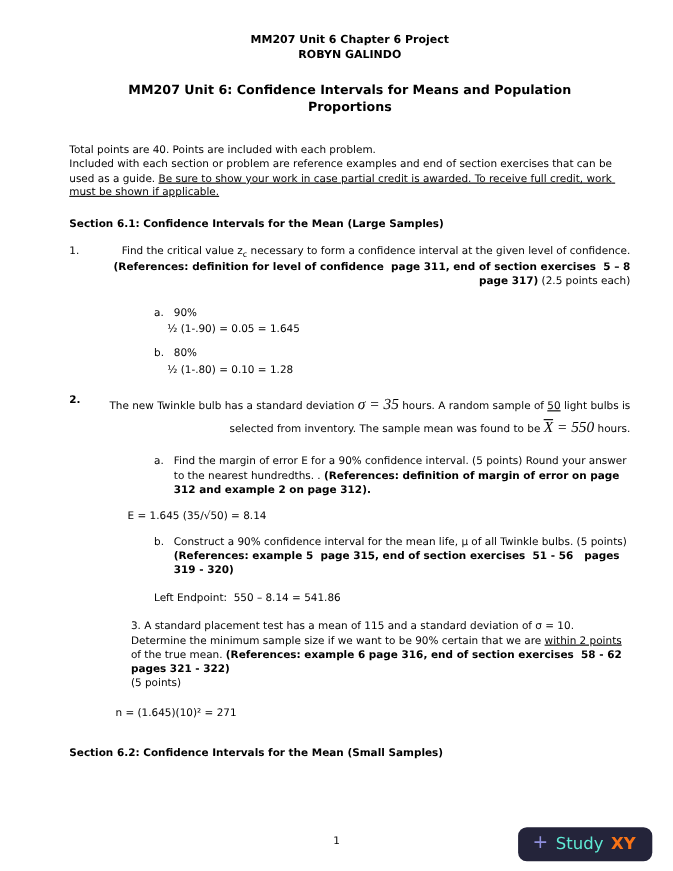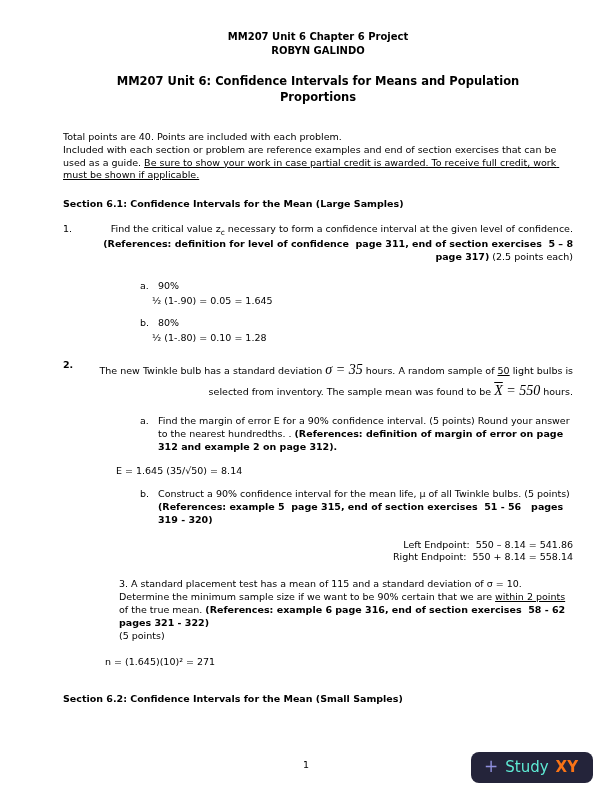--- a/index.html
+++ b/index.html
@@ -28,21 +28,21 @@
   .section-heading { font-weight:bold; margin-top:16px; white-space:pre-wrap; }
   .qitem { display:flex; align-items:flex-start; margin-top:12px; }
   .qnum { flex:none; width:17px; white-space:pre-wrap; }
   .qtext { flex:1; white-space:pre-wrap;text-align:right; }
   .q2 .qtext { line-height:1.5; }
   .sub-item { display:flex; align-items:flex-start; margin-left:77px; margin-top:16px; }
   .sub-label { flex:none; width:18px; white-space:pre-wrap; }
   .sub-text { flex:1; white-space:pre-wrap; }
   .work-a { margin-left:89px; margin-top:2px; white-space:pre-wrap; }
   .work-e { margin-left:53px; margin-top:12px; white-space:pre-wrap; }
-  .work2 { margin-left:77px; white-space:pre-wrap;text-align:right; }
+  .work2 { margin-left:77px; white-space:pre-wrap; }
   .work2.first { margin-top:12px; }
   .q3 { margin-left:56px; margin-top:14px; white-space:pre-wrap; }
   .work-n { margin-left:42px; margin-top:14px; white-space:pre-wrap; }
   .sec62 { margin-top:24px; }
   .subscript { vertical-align:sub; font-size:7.5px; }
   .math { font-family:"Liberation Serif", serif; font-style:italic; font-size:14px; }
   .xbar { text-decoration:overline; }
   .block { display:block; }
   .page-number {
     position:absolute; left:0; bottom:20px; width:100%;
@@ -99,21 +99,20 @@
       <span class="sub-label">a.</span>
       <div class="sub-text"><span>Find the margin of error E for a 90% confidence interval. (5 points) Round your answer to the nearest hundredths. . </span><span class="bold">(References: definition of margin of error on page 312 and example 2 on page 312).</span></div>
     </div>
   <div class="work-e">E = 1.645 (35/√50) = 8.14</div>
 
   <div class="sub-item" style="margin-top:10px;">
       <span class="sub-label">b.</span>
       <div class="sub-text"><span>Construct a 90% confidence interval for the mean life, µ of all Twinkle bulbs. (5 points) </span><span class="bold">(References: example 5  page 315, end of section exercises  51 - 56   pages 319 - 320)</span></div>
     </div>
   <div class="work2 first">Left Endpoint:  550 – 8.14 = 541.86</div>
-  <div class="work2">Right Endpoint:  550 + 8.14 = 558.14</div>
 
   <div class="q3"><span>3. </span><span>A standard placement test has a mean of 115 and a standard deviation of σ = 10. Determine the minimum sample size if we want to be 90% certain that we are </span><span class="u">within 2 points</span><span> of the true mean. </span><span class="bold">(References: example 6 page 316, end of section exercises  58 - 62  pages 321 - 322)</span><span class="block">(5 points)</span></div>
   <div class="work-n">n = (1.645)(10)² = 271</div>
 
   <div class="section-heading sec62">Section 6.2: Confidence Intervals for the Mean (Small Samples)</div>
 
   <div class="page-number">1</div>
 
   <div class="logo">
       <span class="logo-plus">+</span>

